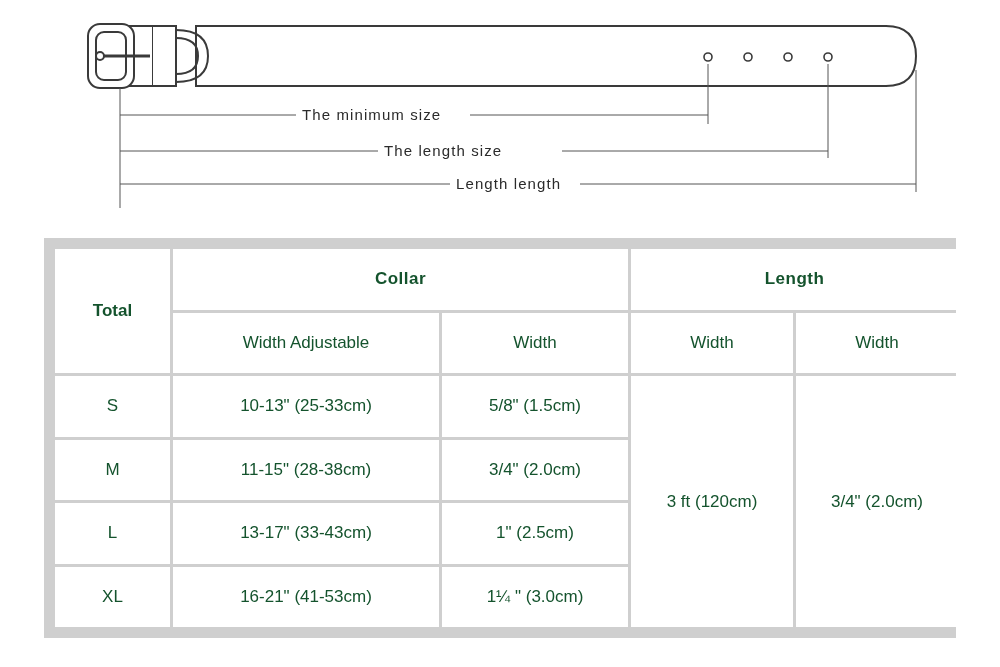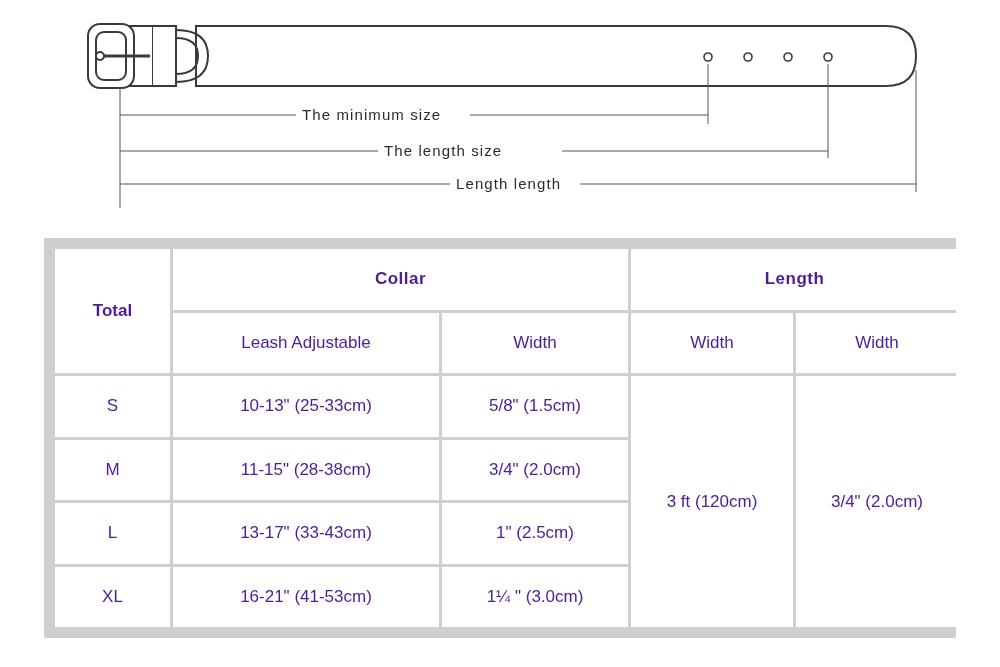--- a/index.html
+++ b/index.html
@@ -60,21 +60,21 @@
     border-collapse: separate;
     border-spacing: 3px;
     table-layout: fixed;
   }
   table.size-table td {
     background: #ffffff;
     text-align: center;
     vertical-align: middle;
     font-family: "Liberation Sans", sans-serif;
     font-size: 17px;
-    color: #4c1d95;
+    color: #14532d;
     padding: 2px 4px;
   }
   td.group-head {
     font-size: 25px;
     font-weight: bold;
     letter-spacing: 0.5px;
   }
   td.size-head {
     font-size: 22px;
     font-weight: bold;
@@ -165,21 +165,21 @@
       <col class="c-llen">
       <col class="c-lwidth">
     </colgroup>
     <tbody>
       <tr>
         <td class="size-head" rowspan="2">Total</td>
         <td class="group-head" colspan="2">Collar</td>
         <td class="group-head" colspan="2">Length</td>
       </tr>
       <tr>
-        <td class="sub-head">Leash Adjustable</td>
+        <td class="sub-head">Width Adjustable</td>
         <td class="sub-head">Width</td>
         <td class="sub-head-sm">Width</td>
         <td class="sub-head-sm">Width</td>
       </tr>
 
       <tr>
         <td class="row-size">S</td>
         <td>10-13" (25-33cm)</td>
         <td>5/8" (1.5cm)</td>
         <td class="merged-cell" rowspan="4">3 ft (120cm)</td>

